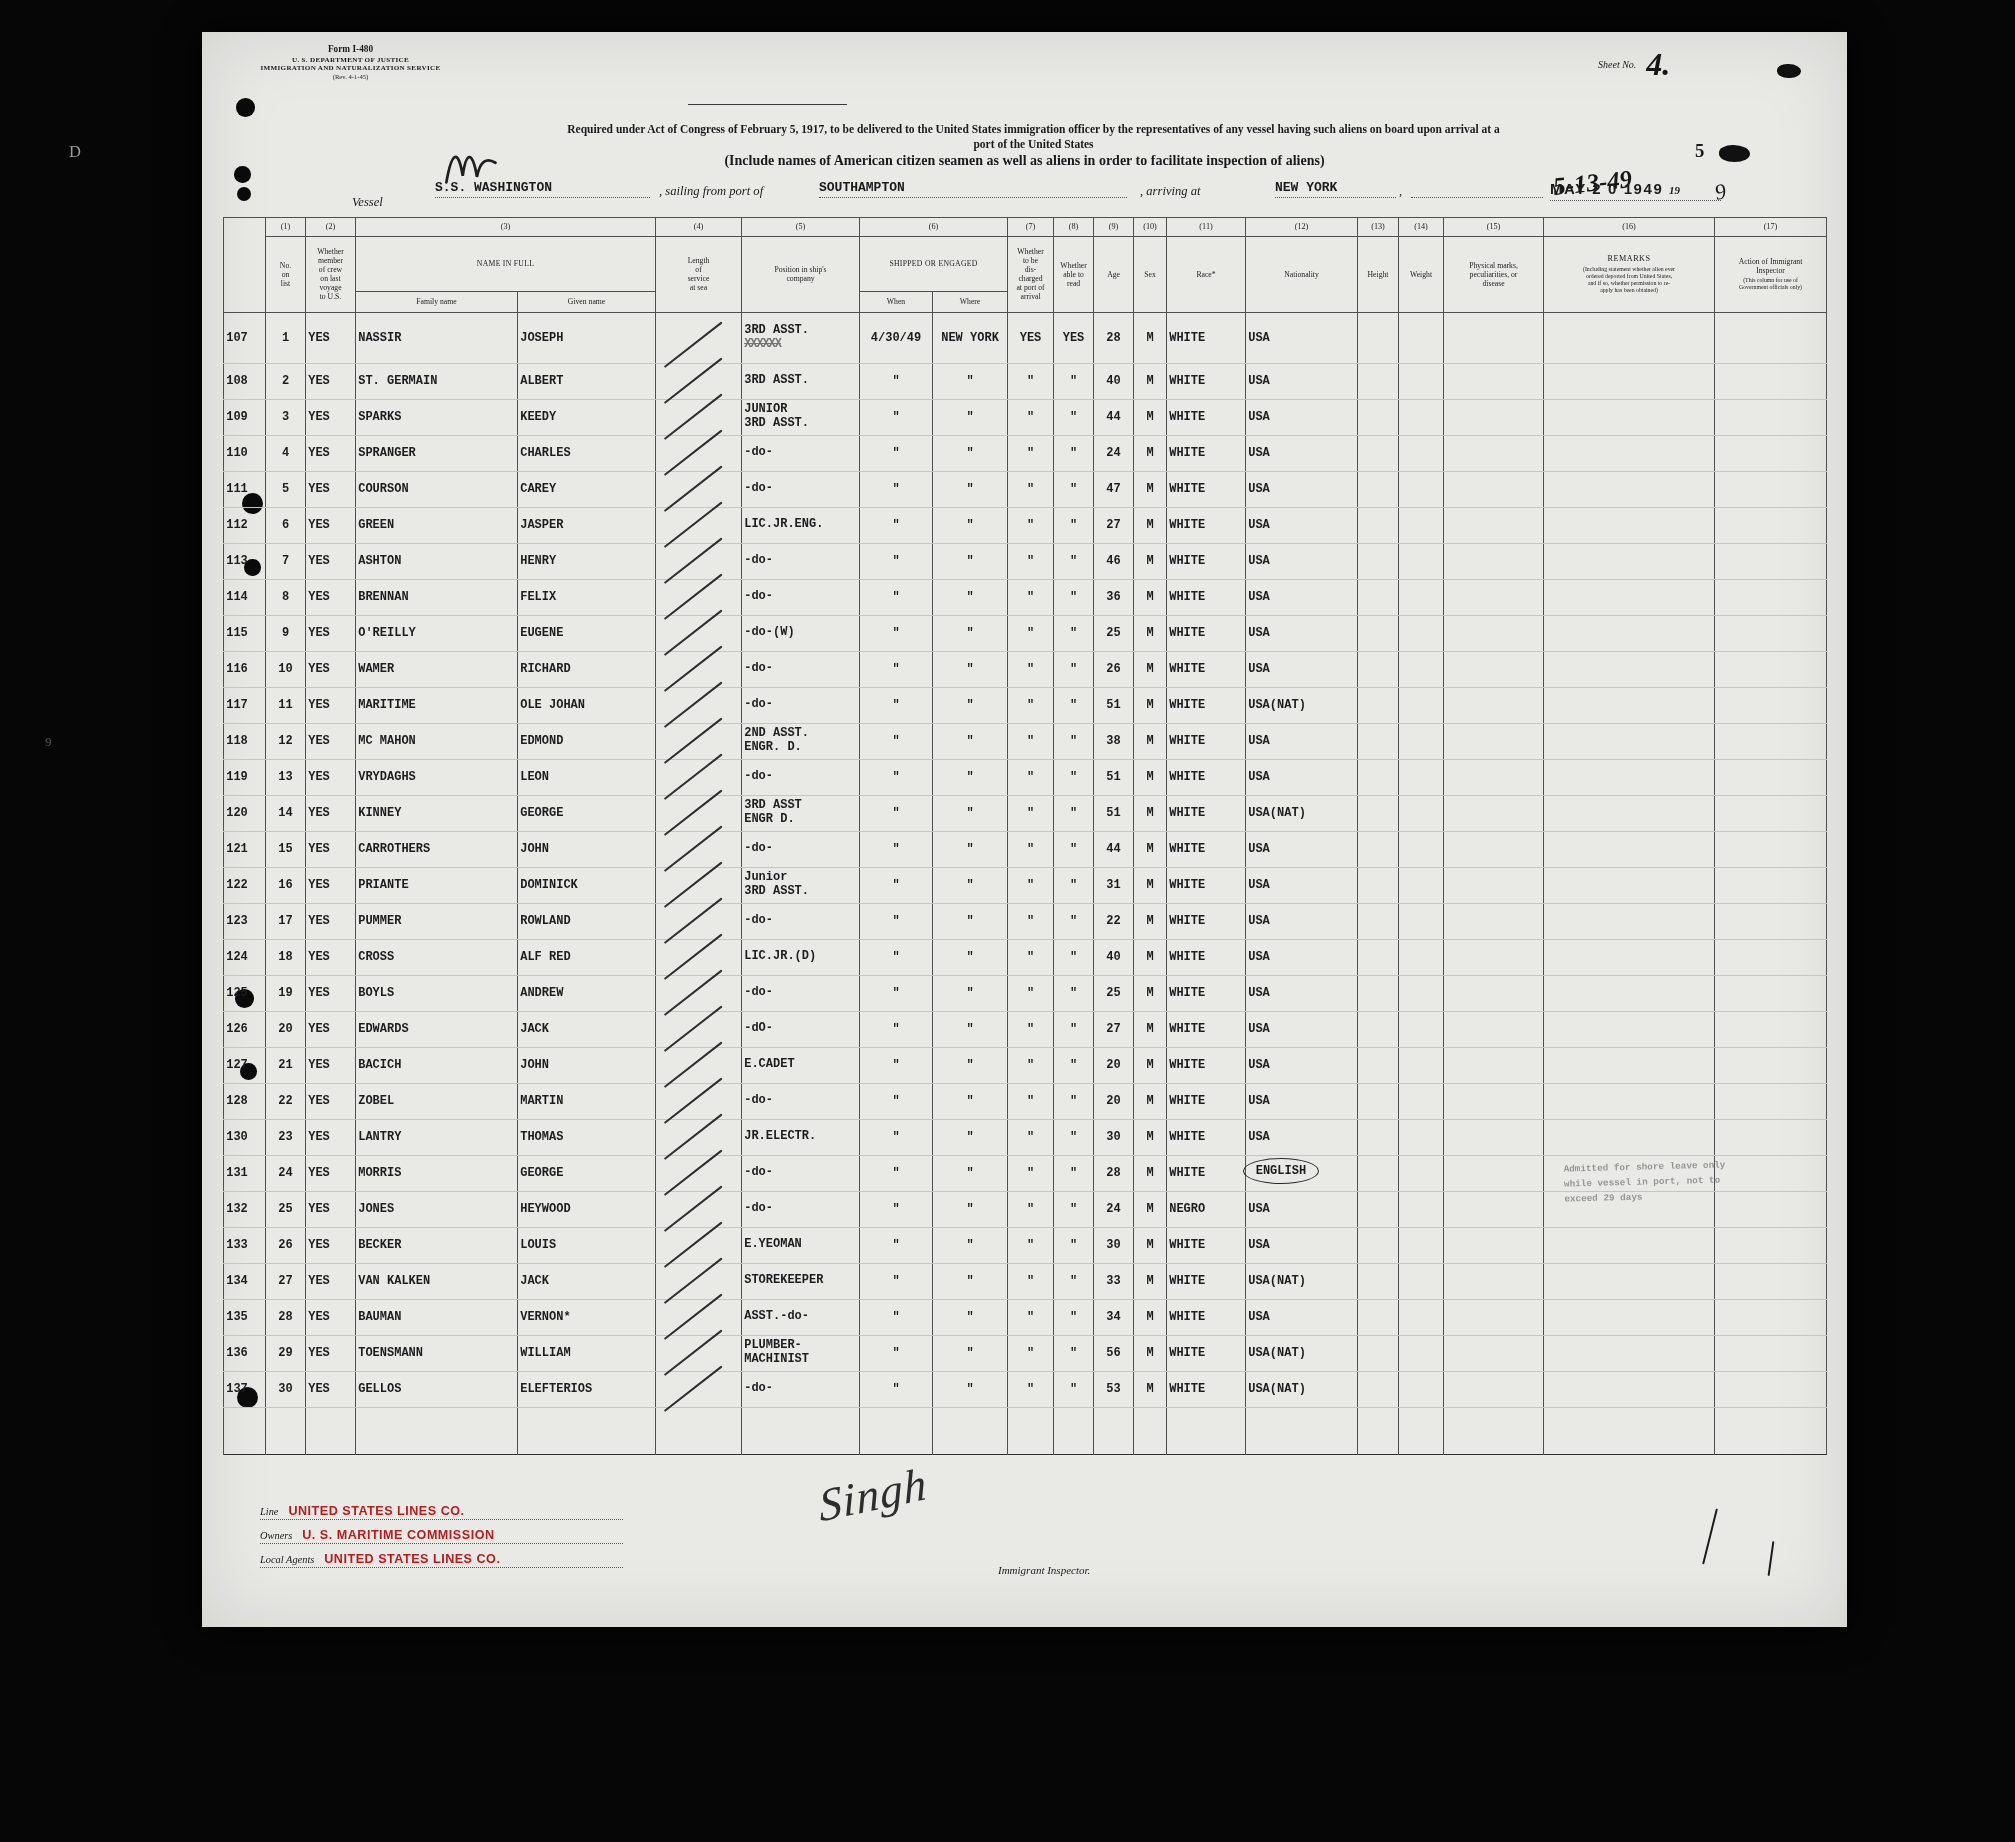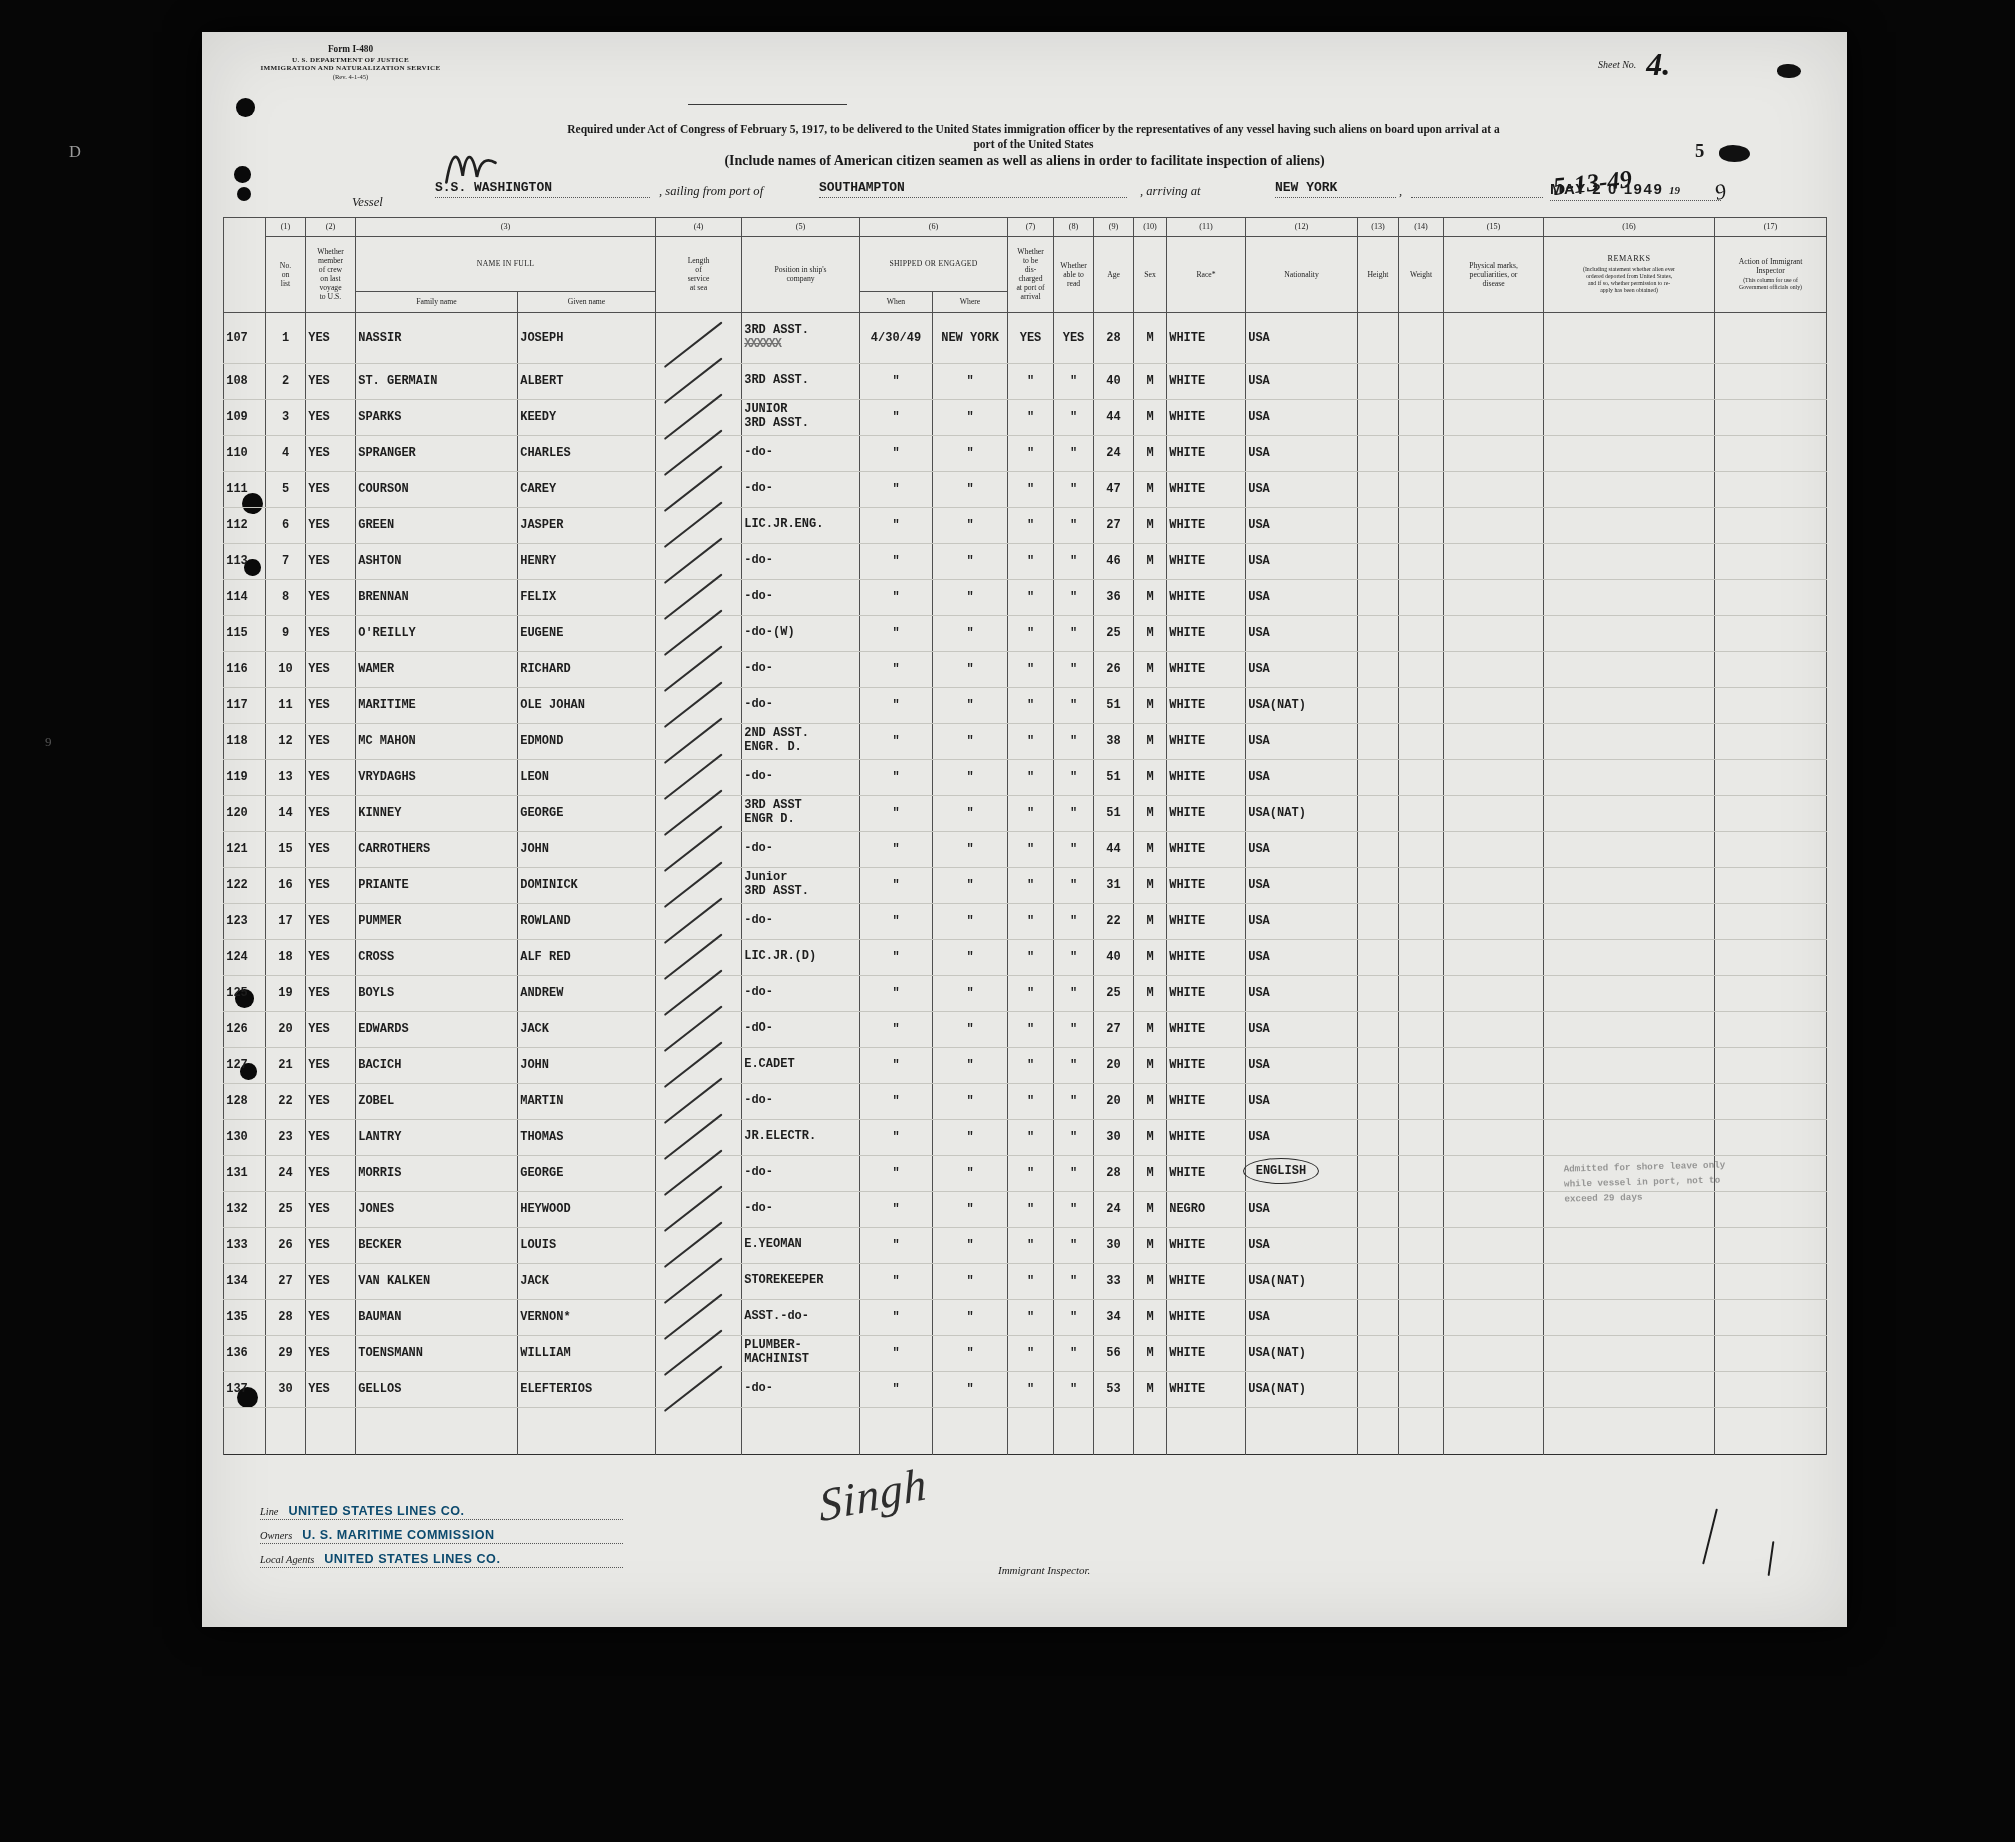--- a/index.html
+++ b/index.html
@@ -81,21 +81,21 @@
   .circled { display: inline-block; border: 1.6px solid #2b2b2b; border-radius: 50%; padding: 5px 12px; margin: -5px 0 0 -5.5px; }
 
   
   .remarks-stamp { position: absolute; left: 1362px; top: 1128px; width: 198px;
     font-family: "Liberation Mono", monospace; font-weight: 700; font-size: 9.3px; line-height: 1.6;
     color: rgba(95,95,95,0.60); transform: rotate(-1.5deg); white-space: pre-line; }
 
   
   .footer-row { position: absolute; left: 58px; width: 363px; border-bottom: 1.1px dotted #555; padding-bottom: 1.1px; white-space: nowrap; }
   .footer-label { font-style: italic; font-size: 10.4px; margin-right: 7.7px; }
-  .footer-value { font-family: "Liberation Sans", sans-serif; font-weight: 700; font-size: 12.6px; letter-spacing: 0.5px; color: #0c4a6e; }
+  .footer-value { font-family: "Liberation Sans", sans-serif; font-weight: 700; font-size: 12.6px; letter-spacing: 0.5px; color: #b91c1c; }
   .signature { position: absolute; left: 616px; top: 1436px; font-style: italic; font-size: 46px;
     font-family: "Liberation Serif", serif; color: #2d2d2d; transform: rotate(-12deg) skewX(-8deg); letter-spacing: 1.1px; }
   .inspector-label { position: absolute; left: 796px; top: 1532px; font-style: italic; font-size: 11px; }
   .notes-block { position: absolute; left: 1106px; top: 1497px; width: 385px; font-size: 8.8px; line-height: 1.45; }
   .races-note { font-size: 9.3px; }
   .note-line2 { text-align: center; }
   .pen-mark { position: absolute; background: #1c1c1c; border-radius: 1.1px; }
 </style>
 </head>
 <body>

